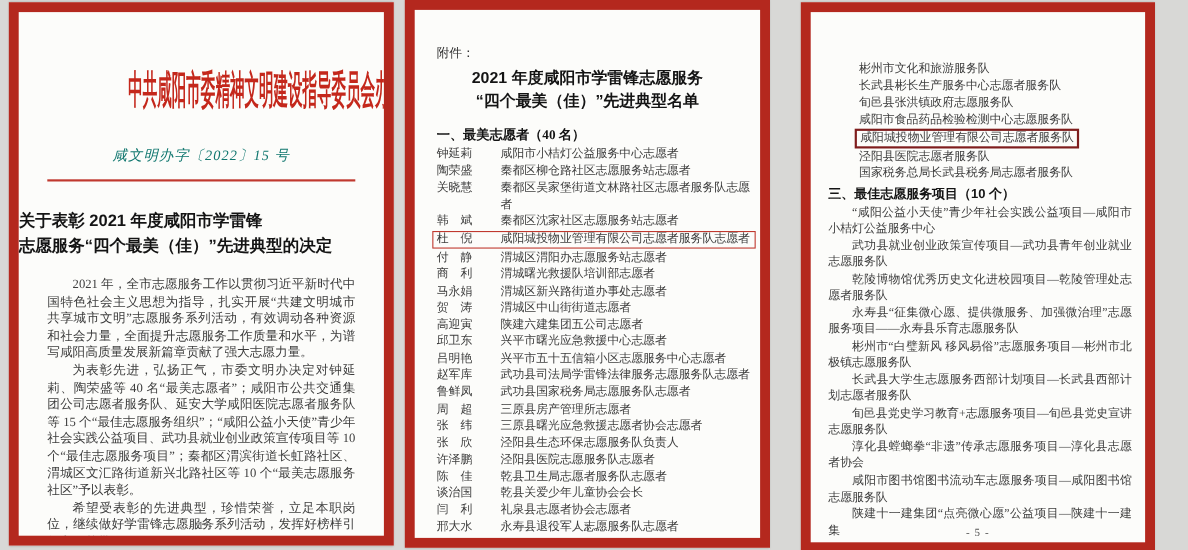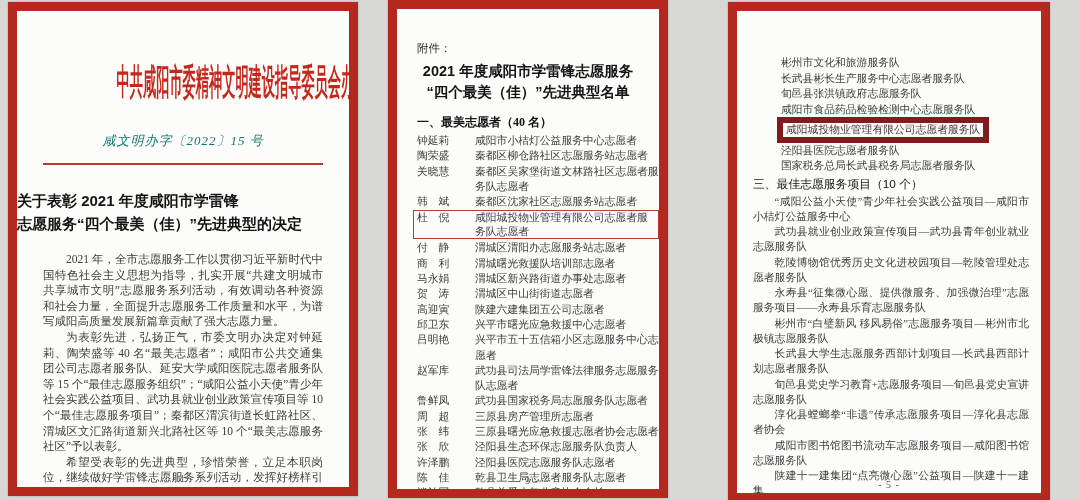--- a/index.html
+++ b/index.html
@@ -12,21 +12,21 @@
   }
   .page {
     position:absolute;
     box-sizing:border-box;
     background:#fcfcfa;
     border:9px solid #b4281e;
     box-shadow:0 0 2px rgba(0,0,0,.25);
     overflow:hidden;
   }
   #page1 { left:8px;   top:2px; width:350px; height:494px; }
-  #page2 { left:388px; top:0;   width:280px; height:498px; }
+  #page2 { left:368px; top:0;   width:332px; height:498px; }
   #page3 { left:728px; top:2px; width:322px; height:500px; }
 
   
   .masthead {
     margin-top:48px;
     text-align:center;
     white-space:nowrap;
     font-weight:bold;
     color:#c4271b;
     font-size:33px;
@@ -104,28 +104,28 @@
     padding:0 4px 0 3px;
     margin:1px 0 1px -4px;
     line-height:13.5px;
   }
 
   
   .org-list { margin:44px 10px 0 44px; font-size:10.8px; line-height:15.5px; color:#3c3c3c; }
   .org-item.hl-wrap { line-height:15.5px; }
   .org-hl {
     display:inline-block;
-    border:6px solid #7f1d1d;
+    border:2px solid #7f1d1d;
     padding:0 3px;
     margin-left:-4px;
     line-height:13.5px;
   }
   .sec-h3 {
     margin:3px 0 1px 16px;
-    font-weight:normal;
+    font-weight:bold;
     font-size:11.8px;
     color:#141414;
     font-family:"Liberation Sans","DejaVu Sans",sans-serif;
   }
   .proj-list {
     margin:1px 12px 0 16px;
     font-size:10.8px;
     line-height:15.25px;
     text-align:justify;
     color:#3c3c3c;

